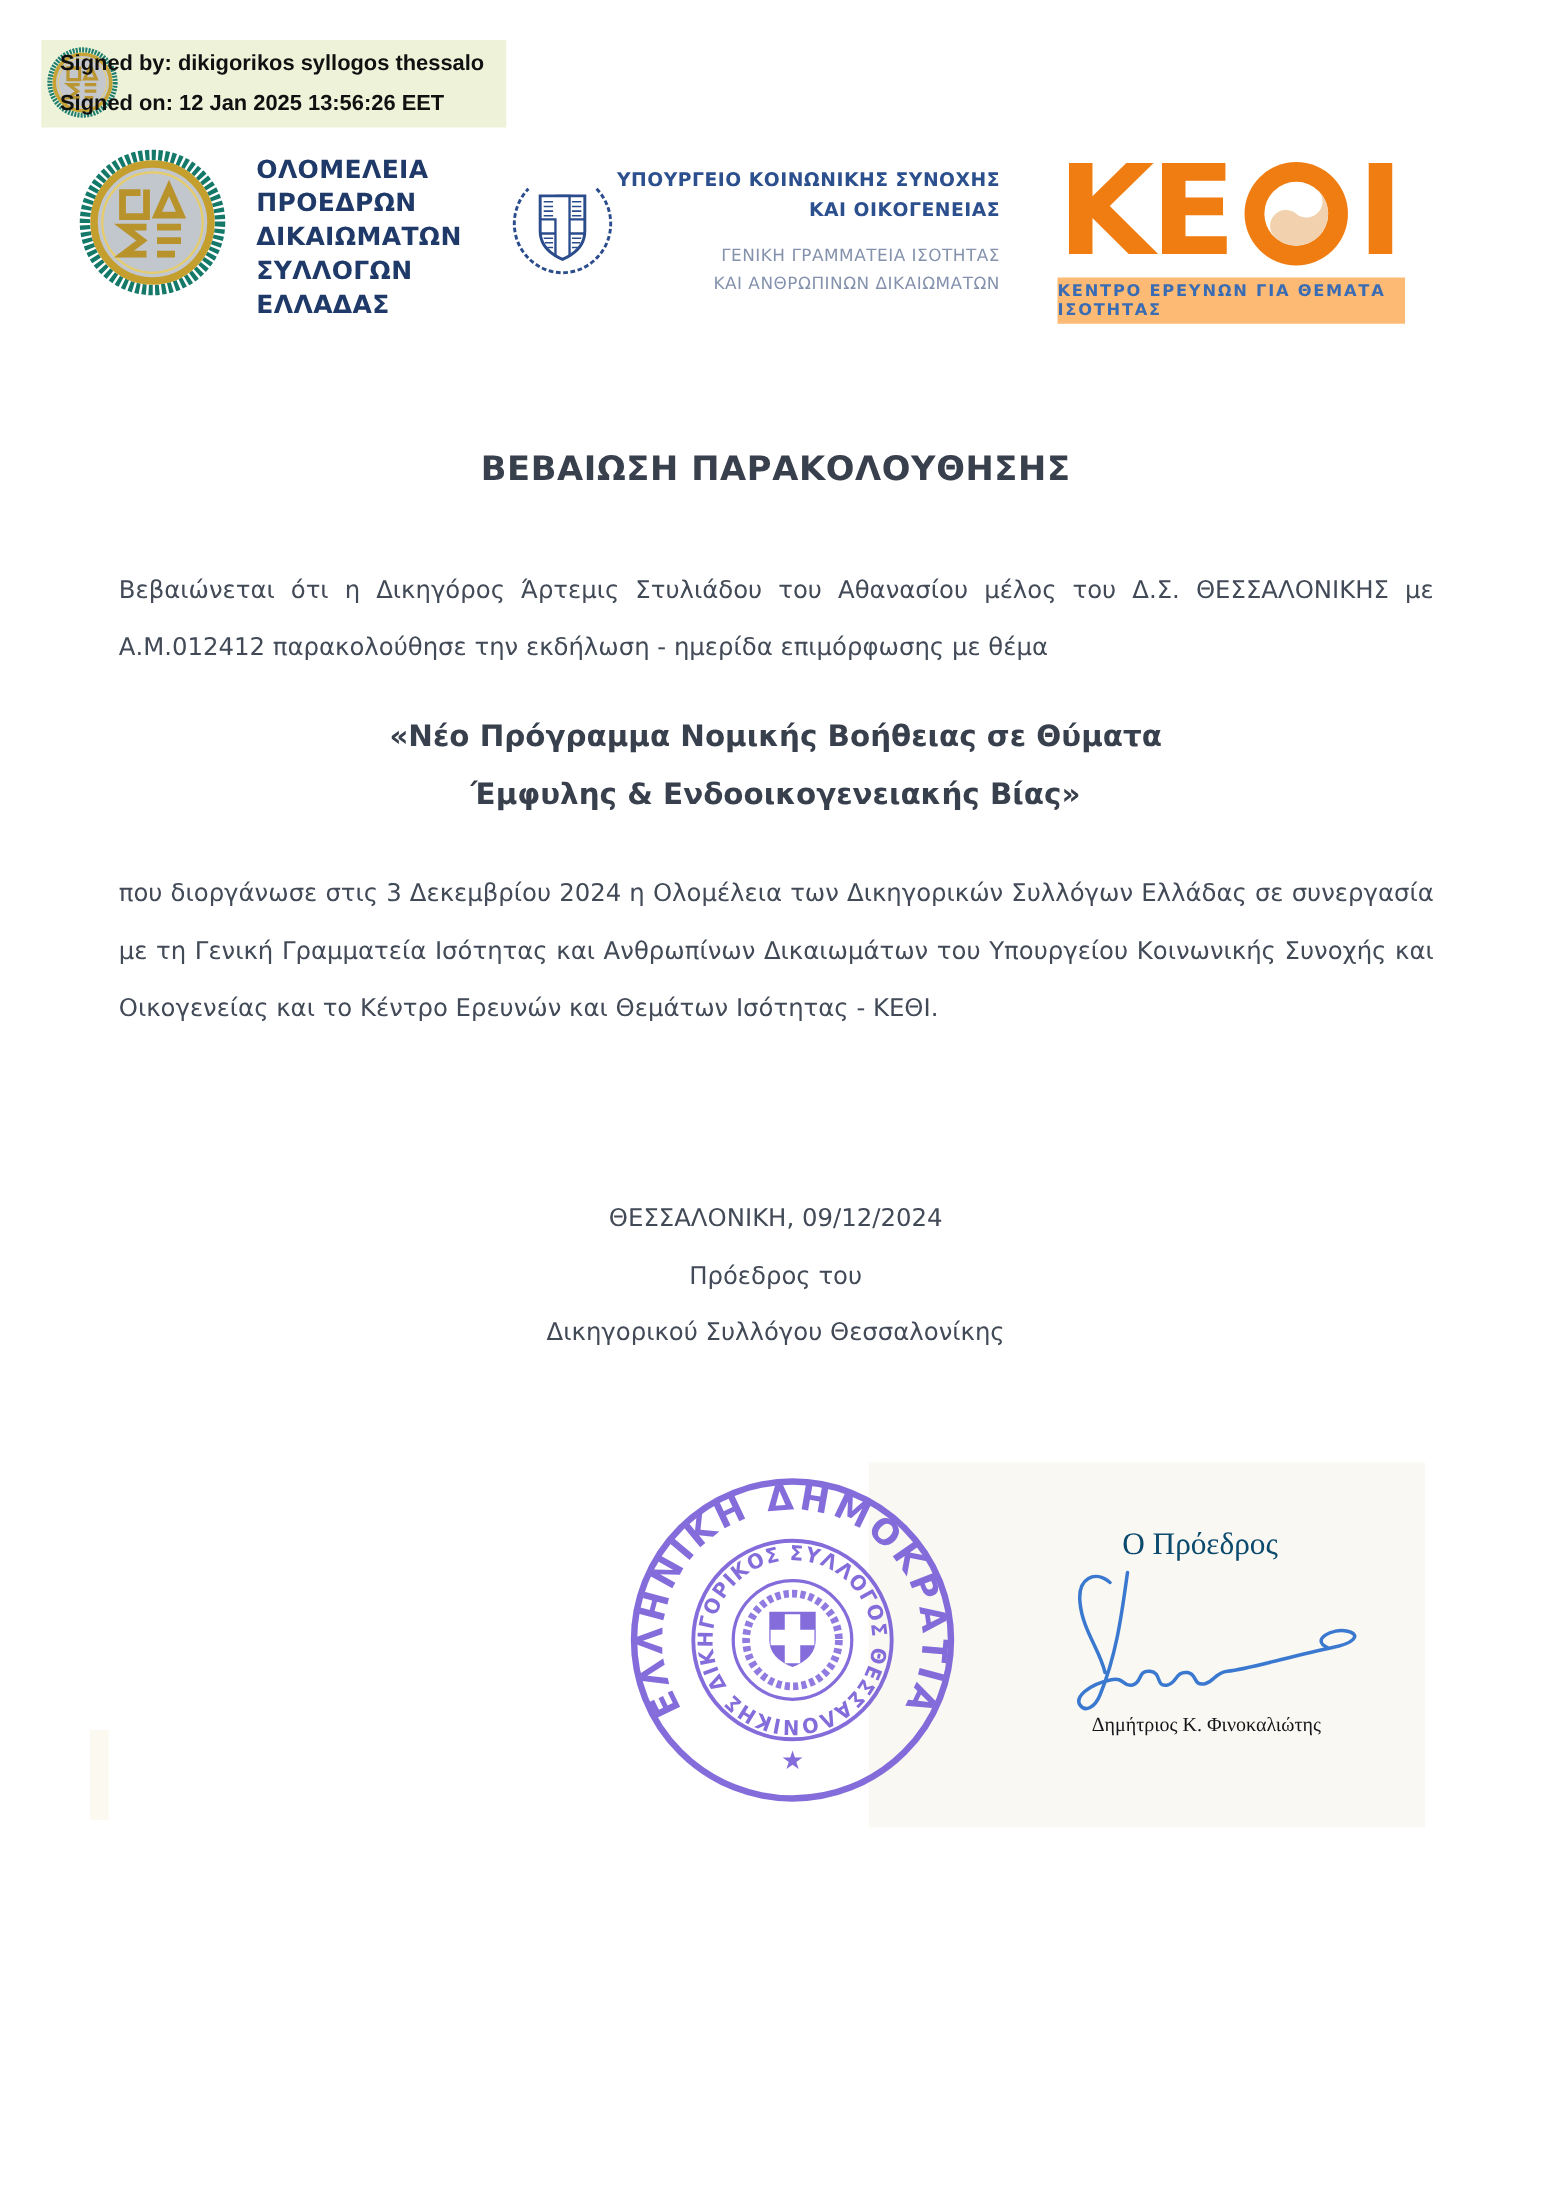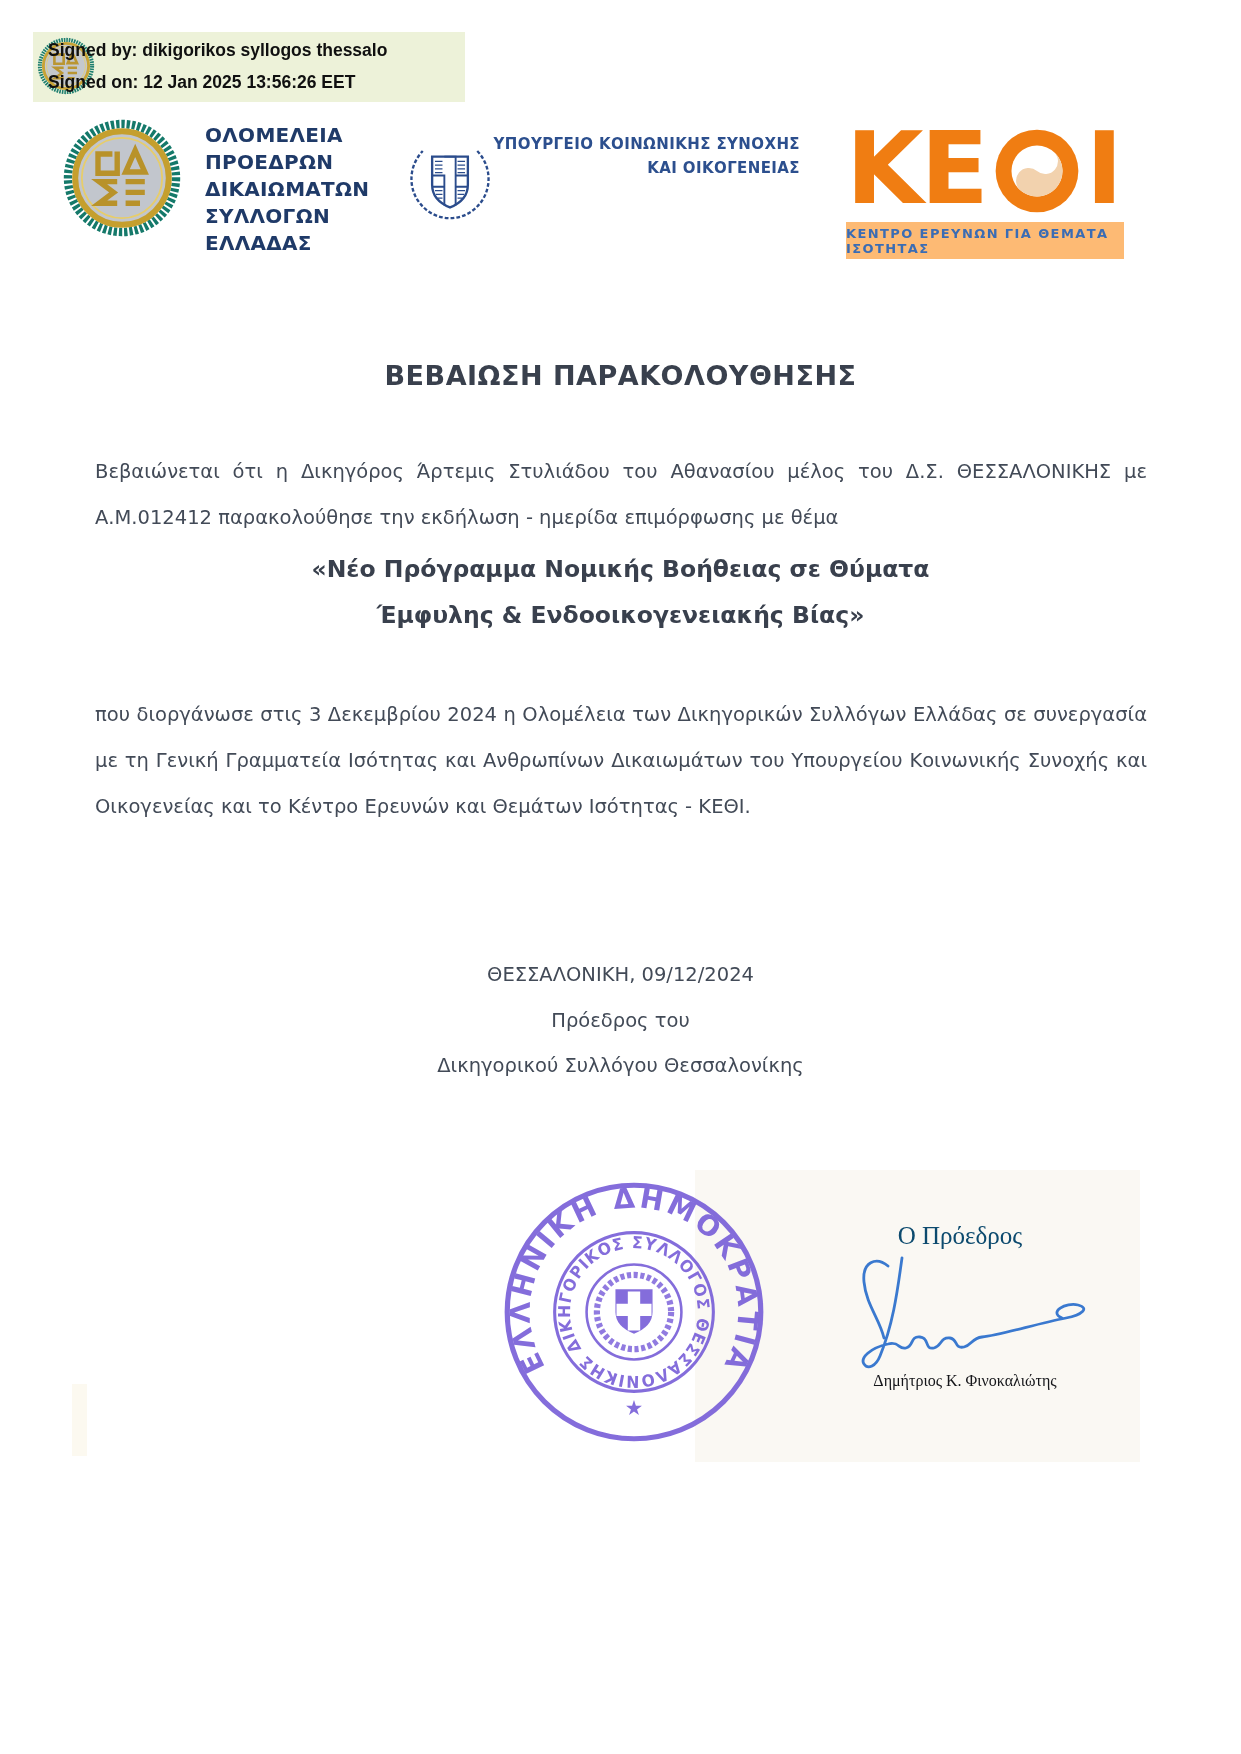--- a/index.html
+++ b/index.html
@@ -2,21 +2,21 @@
 <html><head>
 <meta charset="utf-8">
 <style>
   html,body{margin:0;padding:0;background:#ffffff;}
   .page{
     position:relative;width:1241px;height:1754px;background:#ffffff;
     font-family:"DejaVu Sans",sans-serif;color:#424a57;overflow:hidden;
   }
   
   .signed-box{
-    position:absolute;left:33px;top:32px;width:432px;height:70px;
+    position:absolute;left:33px;top:32px;width:372px;height:70px;
     background:#edf2d9;overflow:hidden;
   }
   .signed-box .emblem-small{position:absolute;left:4px;top:5px;width:58px;height:58px;opacity:.95;}
   .signed-line{
     position:absolute;left:15px;white-space:nowrap;
     font-family:"Liberation Sans",sans-serif;font-weight:bold;font-size:17.5px;color:#101010;
   }
   .signed-line.l1{top:8px;}
   .signed-line.l2{top:40px;}
   
@@ -46,21 +46,21 @@
     position:absolute;left:0;top:360px;width:100%;text-align:center;
     font-weight:bold;font-size:27px;color:#39404d;letter-spacing:.5px;
   }
   .body-par{
     position:absolute;left:95px;width:1052px;
     font-size:19.5px;line-height:46px;text-align:justify;color:#424a57;
   }
   .p1{top:449px;}
   .p2{top:692px;}
   .event-title{
-    position:absolute;left:0;top:546px;width:100%;text-align:center;
+    position:absolute;left:0;top:566px;width:100%;text-align:center;
     font-weight:bold;font-size:23.5px;line-height:46px;color:#39404d;
   }
   .closing{
     position:absolute;left:0;top:952px;width:100%;text-align:center;
     font-size:19.5px;line-height:45.5px;color:#424a57;
   }
   
   .sig-bg{position:absolute;left:695px;top:1170px;width:445px;height:292px;background:#faf8f3;}
   .round-stamp{position:absolute;left:500px;top:1178px;width:268px;height:268px;opacity:.93;}
   .president-label{
@@ -125,20 +125,24 @@
         <path d="M58,27 H66 M58,31 H66 M58,35 H66 M58,39 H66"></path>
         <path d="M34,58 H42 M35,62 H42 M37,66 H42"></path>
         <path d="M58,58 H66 M58,62 H65 M58,66 H63"></path>
       </g>
     </g>
   </svg>
   <div class="ministry-text">
     <div class="ministry-title">
       <div>ΥΠΟΥΡΓΕΙΟ ΚΟΙΝΩΝΙΚΗΣ ΣΥΝΟΧΗΣ</div>
       <div>ΚΑΙ ΟΙΚΟΓΕΝΕΙΑΣ</div>
+    </div>
+    <div class="ministry-sub">
+      <div>ΓΕΝΙΚΗ ΓΡΑΜΜΑΤΕΙΑ ΙΣΟΤΗΤΑΣ</div>
+      <div>ΚΑΙ ΑΝΘΡΩΠΙΝΩΝ ΔΙΚΑΙΩΜΑΤΩΝ</div>
     </div>
   </div>
 
   <div class="kethi">
     <div class="kethi-letters">
       <span class="kethi-letter">ΚΕ</span>
       <svg class="kethi-theta" viewBox="0 0 100 100">
         <circle cx="50" cy="50" r="47" fill="#f07d12"></circle>
         <circle cx="50" cy="50" r="29" fill="#ffffff"></circle>
         <path d="M50,21 a29,29 0 0 1 0,58 a14.5,14.5 0 0 1 0,-29 a14.5,14.5 0 0 0 0,-29 z" fill="#f2d2ae" transform="rotate(40 50 50)"></path>

